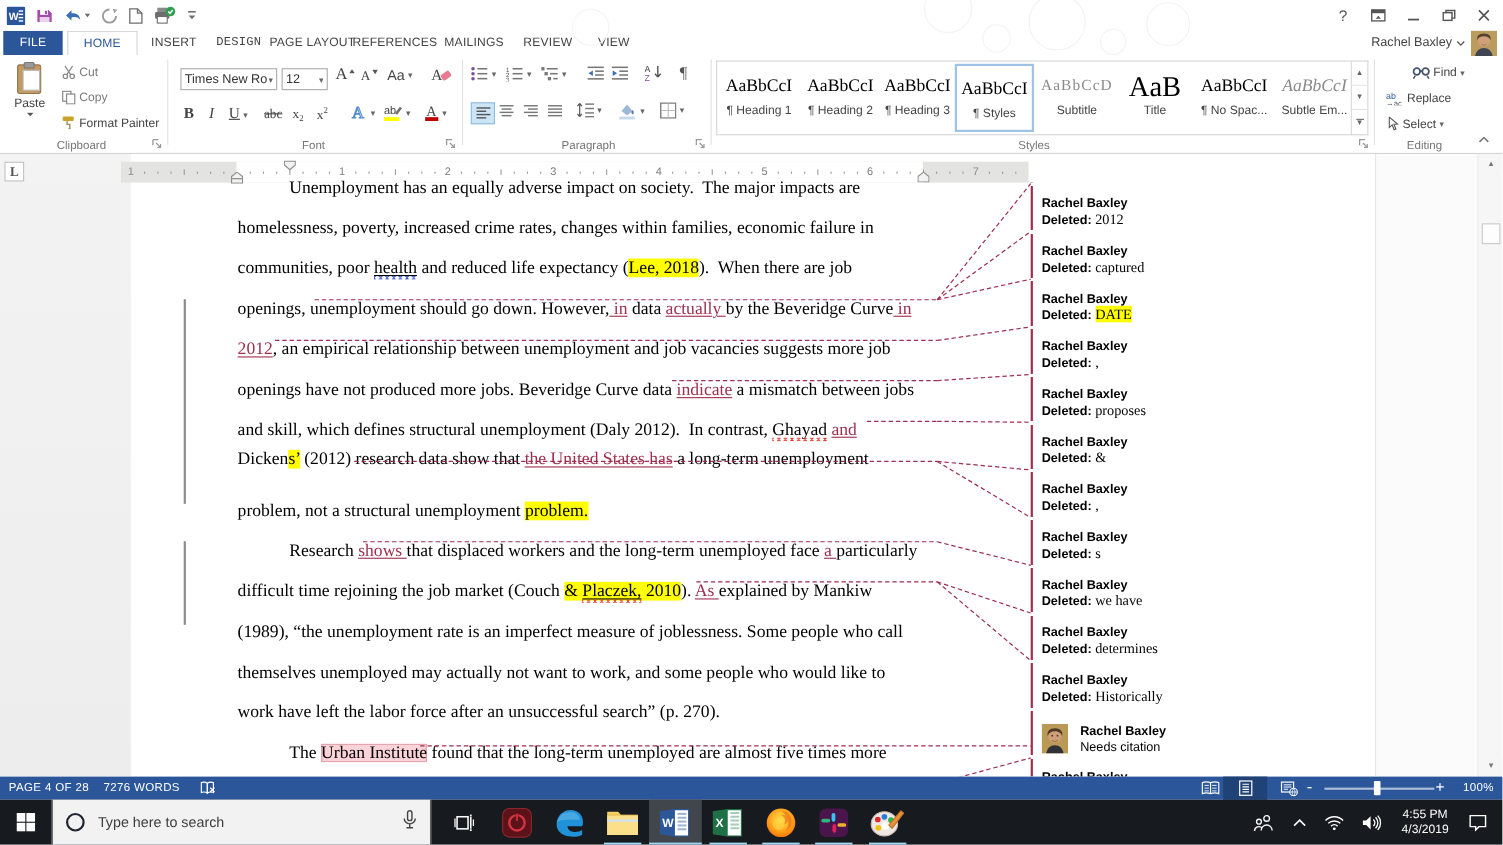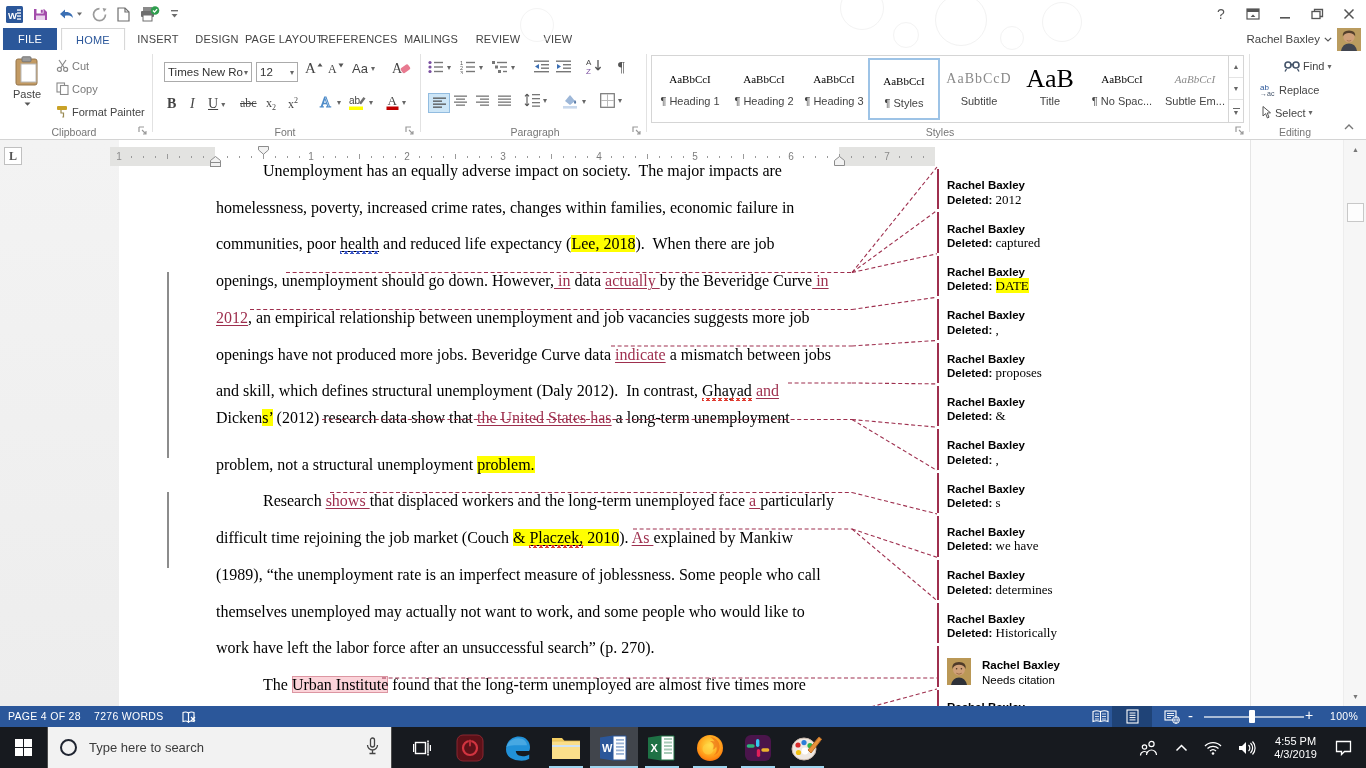--- a/index.html
+++ b/index.html
@@ -31,21 +31,21 @@
   .launcher { position:absolute; top:76px; width:10px; height:10px; }
   .launcher svg { display:block; }
   .combo { position:absolute; height:20px; border:1px solid #ababab; background:#fff; font-size:11.5px; color:#333; display:flex; align-items:center; padding:0 3px; }
   .combo .carr { margin-left:auto; color:#666; font-size:8px; }
   .rbtn { position:absolute; display:flex; align-items:center; gap:3px; color:#444; font-size:11px; }
   .ticon { font-family:"Liberation Serif",serif; font-size:14px; color:#444; }
   .selbtn { background:#cde6f7; border:1px solid #92bce0; }
   .styles-box { position:absolute; left:651px; top:5px; width:578px; height:68px; border:1px solid #d5d5d5; background:#fff; }
   .style-card { position:absolute; top:2px; width:72px; height:62px; text-align:center; }
   .style-card.sel { border:2px solid #9dc3e6; }
-  .style-card .prev { display:block; margin-top:8px; height:26px; line-height:26px; font-family:"Liberation Serif",serif; font-size:11px; color:#000; white-space:nowrap; }
+  .style-card .prev { display:block; margin-top:8px; height:26px; line-height:26px; font-family:"Liberation Serif",serif; font-size:16px; color:#000; white-space:nowrap; }
   .style-card .prev.subtitle { color:#8a8a8a; letter-spacing:1px; font-size:14px; }
   .style-card .prev.title { font-size:26px; letter-spacing:0; }
   .style-card .prev.subtle { color:#8a8a8a; font-style:italic; }
   .style-card .sname { display:block; margin-top:3px; font-size:11px; color:#444; white-space:nowrap; overflow:hidden; }
   .gal-scroll { position:absolute; left:1229px; top:5px; width:15px; height:68px; border:1px solid #d5d5d5; border-left:none; background:#fff; }
   .gal-scroll div { height:22px; border-bottom:1px solid #e4e4e4; display:flex; align-items:center; justify-content:center; font-size:7px; color:#666; }
   .gal-scroll div:last-child { border-bottom:none; }
 
   
   #canvas { left:0; top:140px; width:1366px; height:566px; background:#fff; overflow:hidden; z-index:5; }
@@ -214,21 +214,21 @@
           </svg>
       </span>
     </div>
   </div>
 
   <div id="tabrow" class="abs">
     <div id="tabs-holder">
         <div class="tab file" style="left: 30px; transform: translateX(-50%); text-align: center; padding: 0px 15px;">FILE</div>
         <div class="tab sel" style="left: 93px; transform: translateX(-50%); text-align: center; padding: 0px 14px;">HOME</div>
         <div class="tab" style="left: 158px; transform: translateX(-50%); text-align: center; padding: 0px;">INSERT</div>
-        <div class="tab" style="left: 217px; transform: translateX(-50%); text-align: center; padding: 0px;">DESIGN</div>
+        <div class="tab" style="left: 217px; transform: translateX(-50%); text-align: center; padding: 0px; font-family: Liberation Mono, monospace;">DESIGN</div>
         <div class="tab" style="left: 284px; transform: translateX(-50%); text-align: center; padding: 0px;">PAGE LAYOUT</div>
         <div class="tab" style="left: 359px; transform: translateX(-50%); text-align: center; padding: 0px;">REFERENCES</div>
         <div class="tab" style="left: 431px; transform: translateX(-50%); text-align: center; padding: 0px;">MAILINGS</div>
         <div class="tab" style="left: 498px; transform: translateX(-50%); text-align: center; padding: 0px;">REVIEW</div>
         <div class="tab" style="left: 558px; transform: translateX(-50%); text-align: center; padding: 0px;">VIEW</div>
       </div>
     <div id="account">
       <span>Rachel Baxley</span>
       <svg width="8" height="5" viewBox="0 0 8 5">
           <path d="M0.8 0.8 L4 4 L7.2 0.8" stroke="#555" stroke-width="1.2" fill="none"></path>

